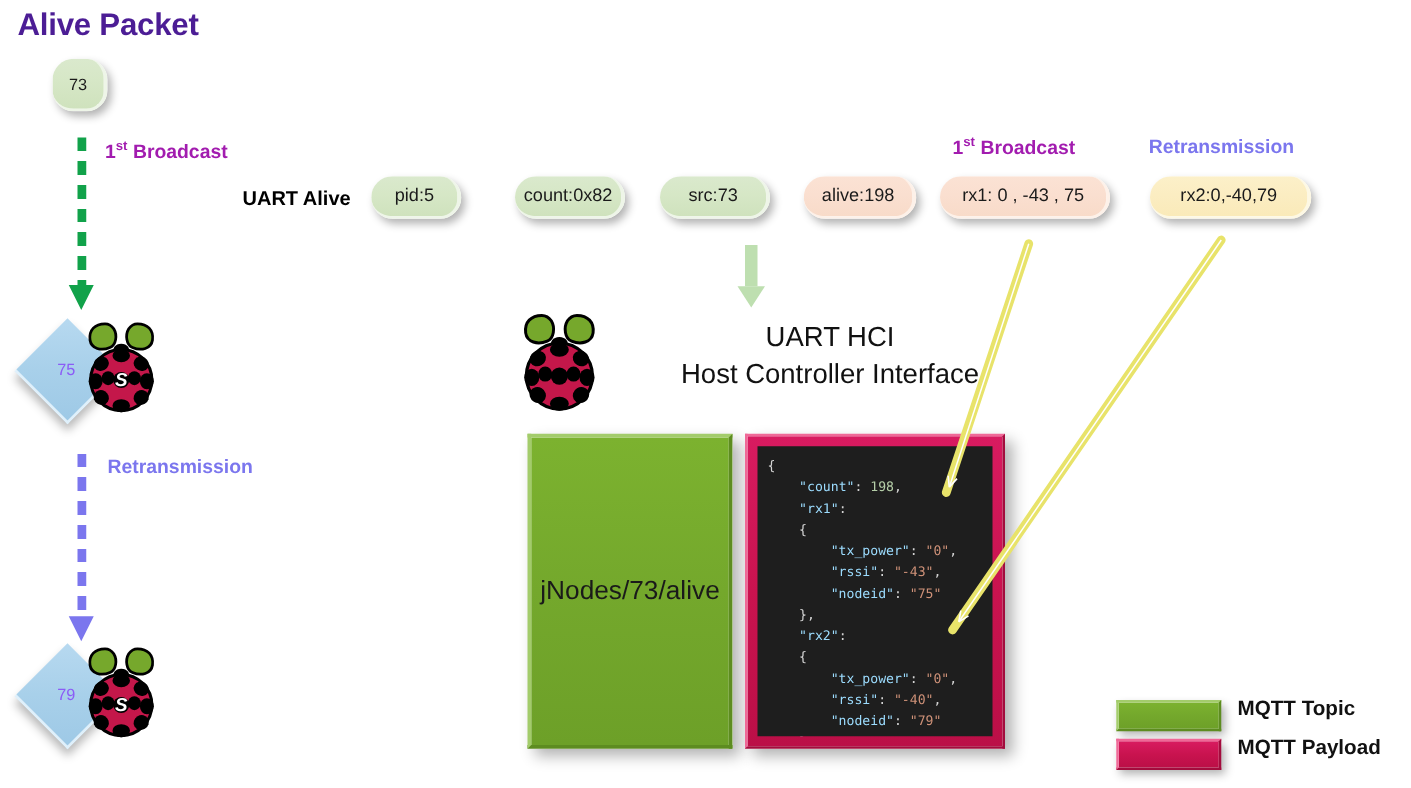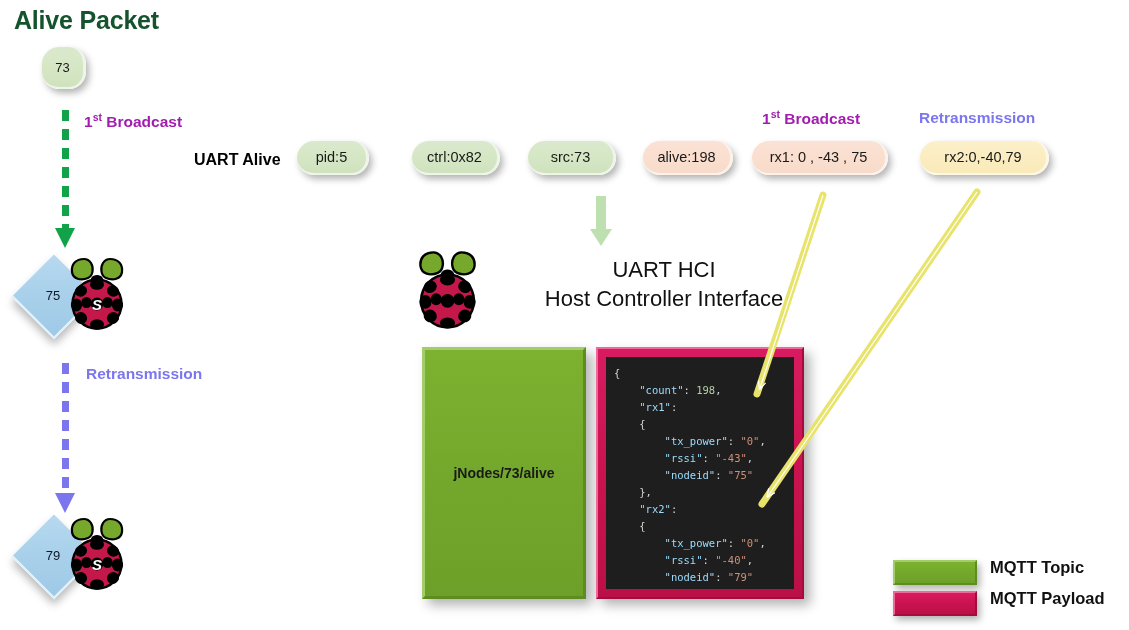--- a/index.html
+++ b/index.html
@@ -17,21 +17,21 @@
     background: #ffffff;
     overflow: hidden;
   }
   .abs { position: absolute; }
 
   
   #page-title {
     left: 14px; top: 6px;
     font-size: 25px;
     font-weight: bold;
-    color: #14532d;
+    color: #4c1d95;
     letter-spacing: -0.2px;
   }
 
   
   .chip {
     border-radius: 17px;
     display: flex;
     align-items: center;
     justify-content: center;
     font-size: 14.5px;
@@ -95,21 +95,21 @@
     width: 58px; height: 58px;
     background: linear-gradient(135deg,#b7d9f0 0%, #a8d0ea 50%, #9ec9e6 100%);
     transform: rotate(45deg);
     box-shadow: 4px 4px 8px rgba(0,0,0,0.28);
     border-right: 2px solid #dff0fb;
     border-bottom: 2px solid #dff0fb;
   }
   .diamond-num {
     position: absolute;
     font-size: 13px;
-    color: #0f172a;
+    color: #8b5cf6;
   }
 
   
   .rpi { position: absolute; }
   .rpi .s-letter {
     position: absolute;
     color: #ffffff;
     font-weight: bold;
     font-style: italic;
     text-align: center;
@@ -151,23 +151,22 @@
     border-left: 3px solid #a3cc6b;
     border-right: 3px solid #5d8c20;
     border-bottom: 3px solid #5d8c20;
     box-sizing: border-box;
     box-shadow: 6px 6px 11px rgba(0,0,0,0.30);
     display: flex;
     align-items: center;
     justify-content: center;
   }
   #mqtt-topic-label {
-    font-size: 14px;
+    font-size: 21px;
     color: #1a1a1a;
-    font-weight: bold;
   }
 
   
   #mqtt-payload-box {
     left: 596px; top: 347px;
     width: 208px; height: 252px;
     background: linear-gradient(180deg,#d81b60 0%, #c9134f 50%, #bb0f47 100%);
     border-top: 2px solid #ef6897;
     border-left: 2px solid #ef6897;
     border-right: 2px solid #a30c3d;
@@ -312,21 +311,21 @@
     <span class="s-letter" style="top:41px; font-size:15px;">S</span>
   </div>
 
   <div class="abs flow-label lbl-black" style="left:194px; top:151px; font-size:16px;">UART Alive</div>
 
   <div class="abs chip chip-green" style="left:297px; top:141px; width:72px;  height:34px;">
     <span>pid:5</span>
     </div>
 
   <div class="abs chip chip-green" style="left:412px; top:141px; width:88px;  height:34px;">
-    <span>ctrl:0x82</span>
+    <span>count:0x82</span>
     </div>
 
   <div class="abs chip chip-green" style="left:528px; top:141px; width:88px;  height:34px;">
     <span>src:73</span>
     </div>
 
   <div class="abs chip chip-peach" style="left:643px; top:141px; width:90px;  height:34px;">
     <span>alive:198</span>
     </div>
 

